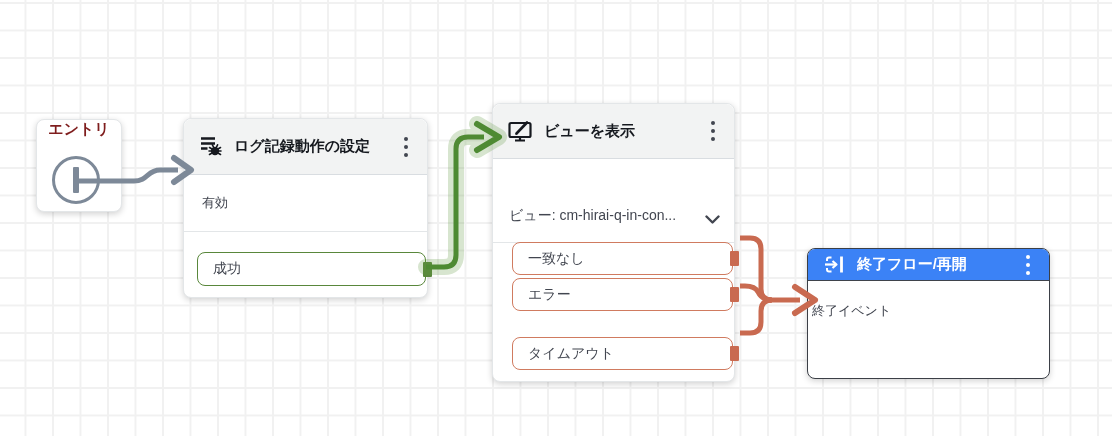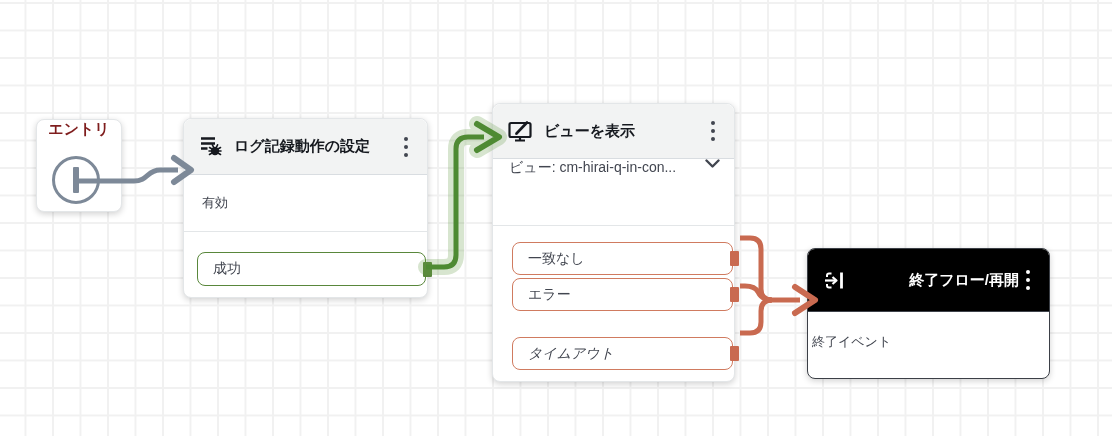--- a/index.html
+++ b/index.html
@@ -85,36 +85,35 @@
   #logging{left:183px;top:118px;width:245px;height:180px;}
   #logging .node-header{height:56px;}
   #logging .body-row{height:56px;display:flex;align-items:center;
     padding-left:18px;border-bottom:1px solid #e3e6e8;}
   #logging .port{left:13px;top:133px;width:229px;height:34px;}
 
   
   #view{left:492px;top:83px;width:243px;height:279px;margin-top:20px;}
   #view .node-header{height:55px;}
   #view .selector-row{
-    height:66px;display:flex;align-items:flex-start;
-    padding:0 14px 0 16px;border-bottom:1px solid #e3e6e8;cursor:pointer;
+    height:66px;display:flex;align-items:flex-end;
+    padding:0 14px 17px 16px;border-bottom:1px solid #e3e6e8;cursor:pointer;
   }
   #view .selector-text{flex:1;font-size:14px;color:#424650;white-space:nowrap;overflow:hidden;}
   #view .chev{flex:none;margin-left:6px;display:flex;align-items:center;}
   #view .port{left:19px;width:221px;height:33px;}
   #view .port.p1{top:138px;}
   #view .port.p2{top:174px;}
-  #view .port.p3{top:233px;font-style:italic;}
+  #view .port.p3{top:233px;}
 
   
   #end{left:807px;top:248px;width:243px;height:131px;border-color:#3b3f46;}
   #end .node-header{
-    height:63px;background:#000000;border-bottom:1px solid #3f434b;
+    height:32px;background:#3b82f6;border-bottom:1px solid #3f434b;
     border-radius:7px 7px 0 0;
-    text-align:right;
   }
   #end .node-title{color:#ffffff;}
   #end .body-row{height:60px;display:flex;align-items:center;padding-left:4px;}
 
   svg.wires{
     position:absolute;left:0;top:0;width:1112px;height:436px;
     pointer-events:none;
   }
   .icon{flex:none;display:flex;align-items:center;justify-content:center;}
 </style>

